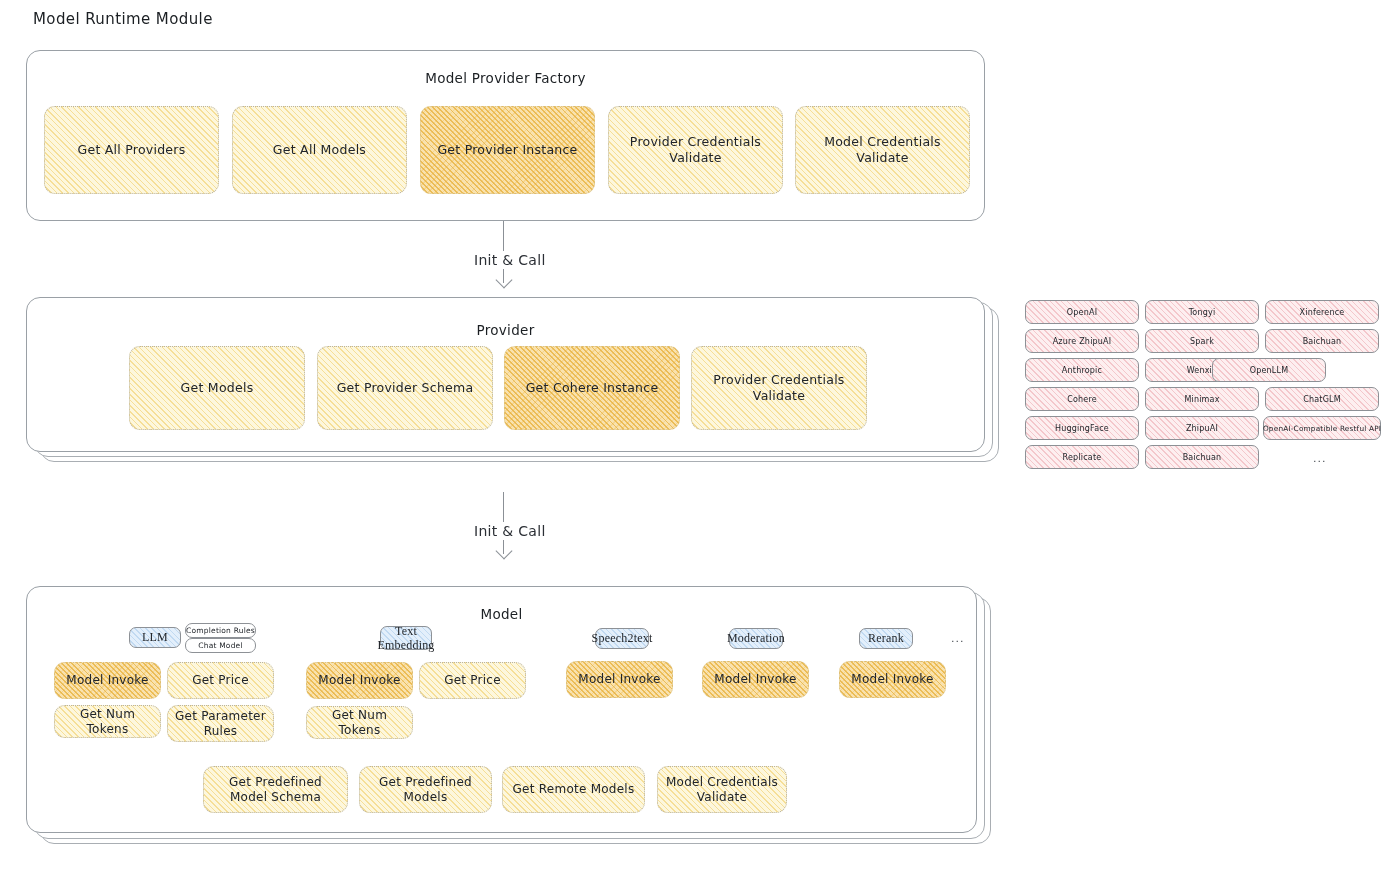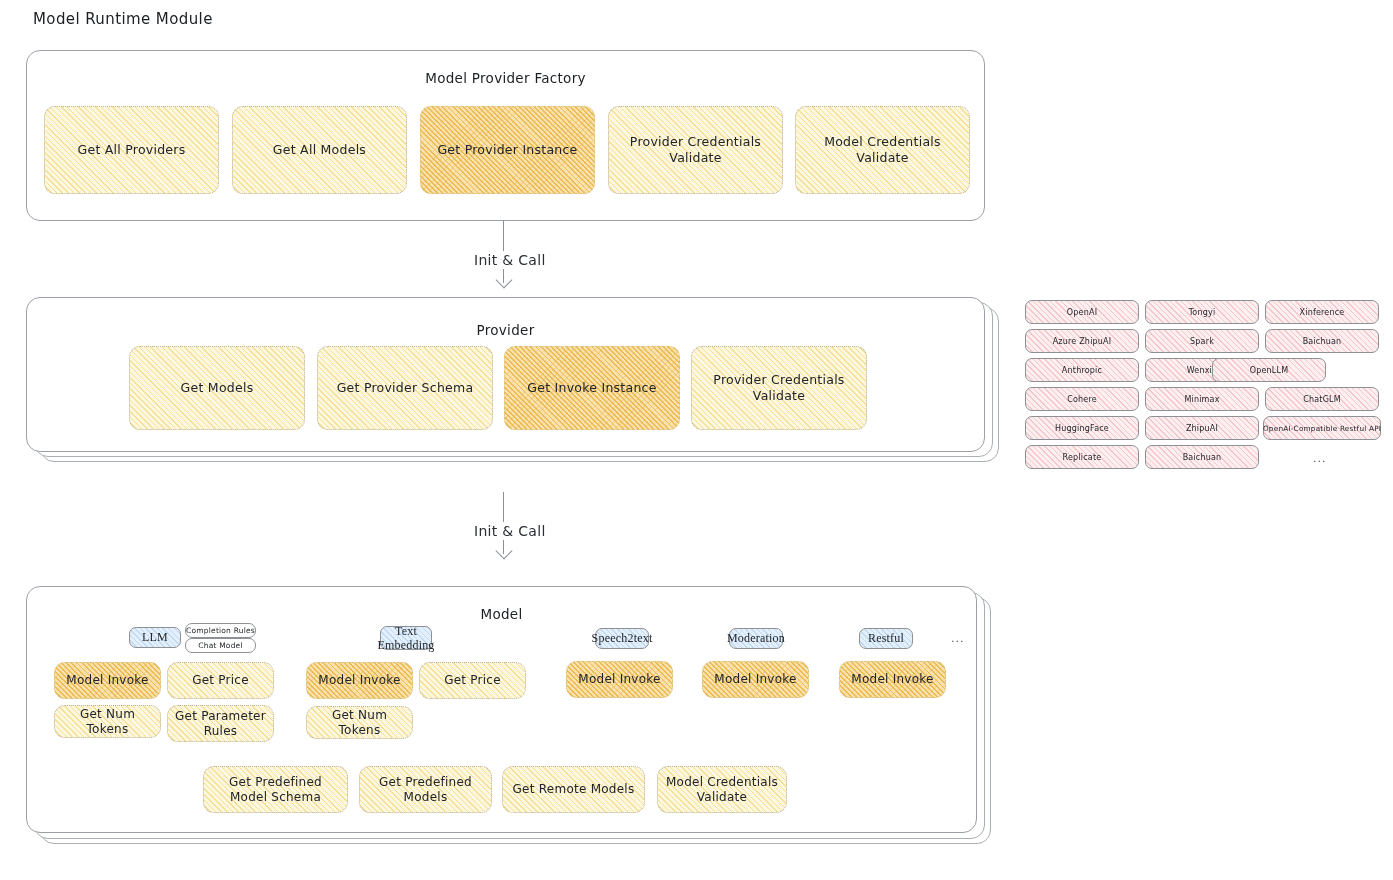--- a/index.html
+++ b/index.html
@@ -222,21 +222,21 @@
   <div class="arrow-label" style="left:470px; top:251px;">Init &amp; Call</div>
 
   <div class="stack-layer" style="left:40px; top:307px; width:959px; height:155px;"></div>
   <div class="stack-layer" style="left:34px; top:302px; width:959px; height:155px;"></div>
   <div class="container" style="left:26px; top:297px; width:959px; height:155px; z-index:1;">
     <div class="container-title" style="top:24px;">Provider</div>
   </div>
 
   <div class="card" style="left:129px; top:346px; width:176px; height:84px; z-index:2;">Get Models</div>
   <div class="card" style="left:317px; top:346px; width:176px; height:84px; z-index:2;">Get Provider Schema</div>
-  <div class="card hl" style="left:504px; top:346px; width:176px; height:84px; z-index:2;">Get Invoke Instance</div>
+  <div class="card hl" style="left:504px; top:346px; width:176px; height:84px; z-index:2;">Get Cohere Instance</div>
   <div class="card" style="left:691px; top:346px; width:176px; height:84px; z-index:2;">Provider Credentials Validate</div>
 
   <div class="chip-prov" style="left:1025px; top:300px; width:114px; height:24px;">OpenAI</div>
   <div class="chip-prov" style="left:1025px; top:329px; width:114px; height:24px;">Azure ZhipuAI</div>
   <div class="chip-prov" style="left:1025px; top:358px; width:114px; height:24px;">Anthropic</div>
   <div class="chip-prov" style="left:1025px; top:387px; width:114px; height:24px;">Cohere</div>
   <div class="chip-prov" style="left:1025px; top:416px; width:114px; height:24px;">HuggingFace</div>
   <div class="chip-prov" style="left:1025px; top:445px; width:114px; height:24px;">Replicate</div>
 
   <div class="chip-prov" style="left:1145px; top:300px; width:114px; height:24px;">Tongyi</div>
@@ -276,21 +276,21 @@
   <div class="card hl small" style="left:306px; top:662px; width:107px; height:37px; z-index:2;">Model Invoke</div>
   <div class="card small" style="left:419px; top:662px; width:107px; height:37px; z-index:2;">Get Price</div>
   <div class="card small" style="left:306px; top:706px; width:107px; height:33px; z-index:2;">Get Num Tokens</div>
 
   <div class="chip-blue" style="left:595px; top:628px; width:54px; height:21px; z-index:2;">Speech2text</div>
   <div class="card hl small" style="left:566px; top:661px; width:107px; height:37px; z-index:2;">Model Invoke</div>
 
   <div class="chip-blue" style="left:729px; top:628px; width:54px; height:21px; z-index:2;">Moderation</div>
   <div class="card hl small" style="left:702px; top:661px; width:107px; height:37px; z-index:2;">Model Invoke</div>
 
-  <div class="chip-blue" style="left:859px; top:628px; width:54px; height:21px; z-index:2;">Restful</div>
+  <div class="chip-blue" style="left:859px; top:628px; width:54px; height:21px; z-index:2;">Rerank</div>
   <div class="card hl small" style="left:839px; top:661px; width:107px; height:37px; z-index:2;">Model Invoke</div>
 
   <div class="model-ellipsis" style="left:951px; top:632px; z-index:2;">...</div>
 
   <div class="card small" style="left:203px; top:766px; width:145px; height:47px; z-index:2;">Get Predefined Model Schema</div>
   <div class="card small" style="left:359px; top:766px; width:133px; height:47px; z-index:2;">Get Predefined Models</div>
   <div class="card small" style="left:502px; top:766px; width:143px; height:47px; z-index:2;">Get Remote Models</div>
   <div class="card small" style="left:657px; top:766px; width:130px; height:47px; z-index:2;">Model Credentials Validate</div>
 
 </div>

